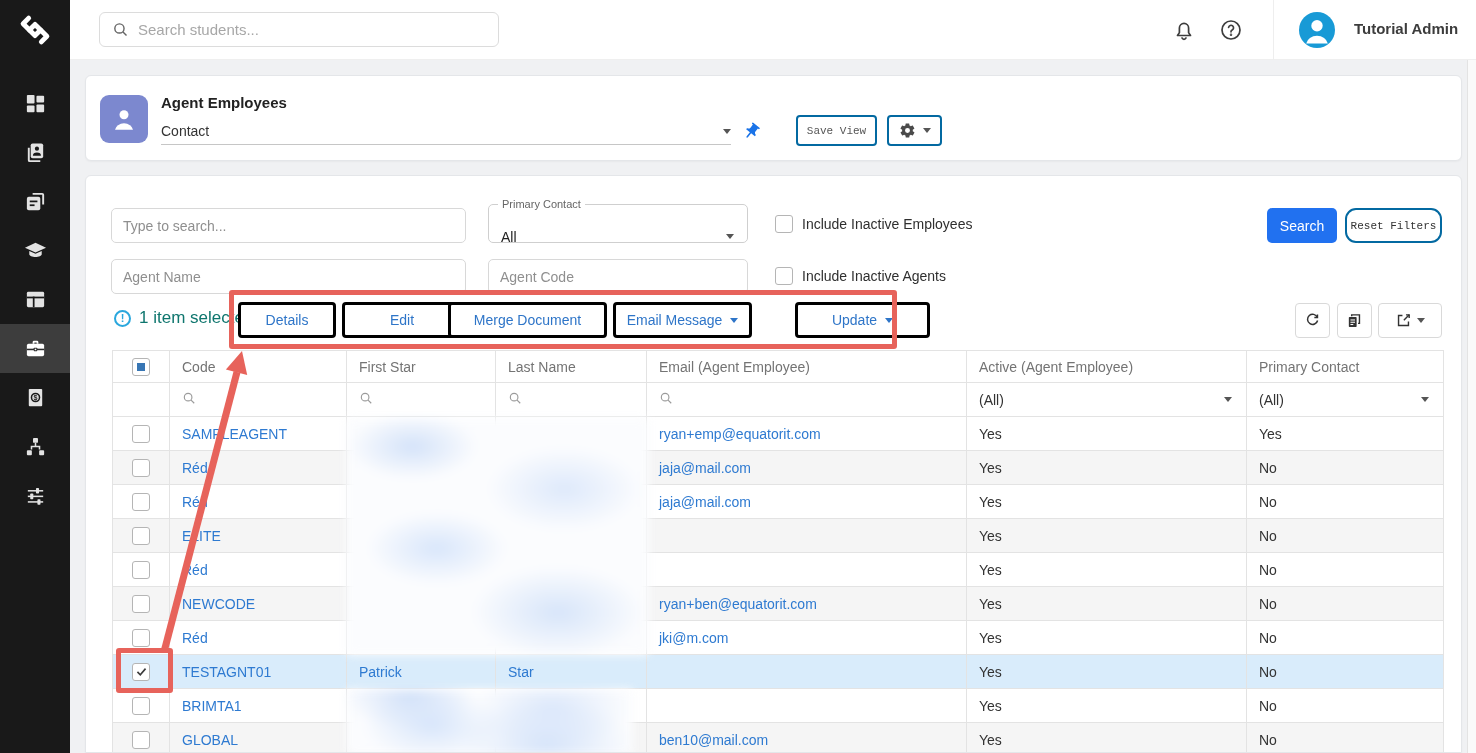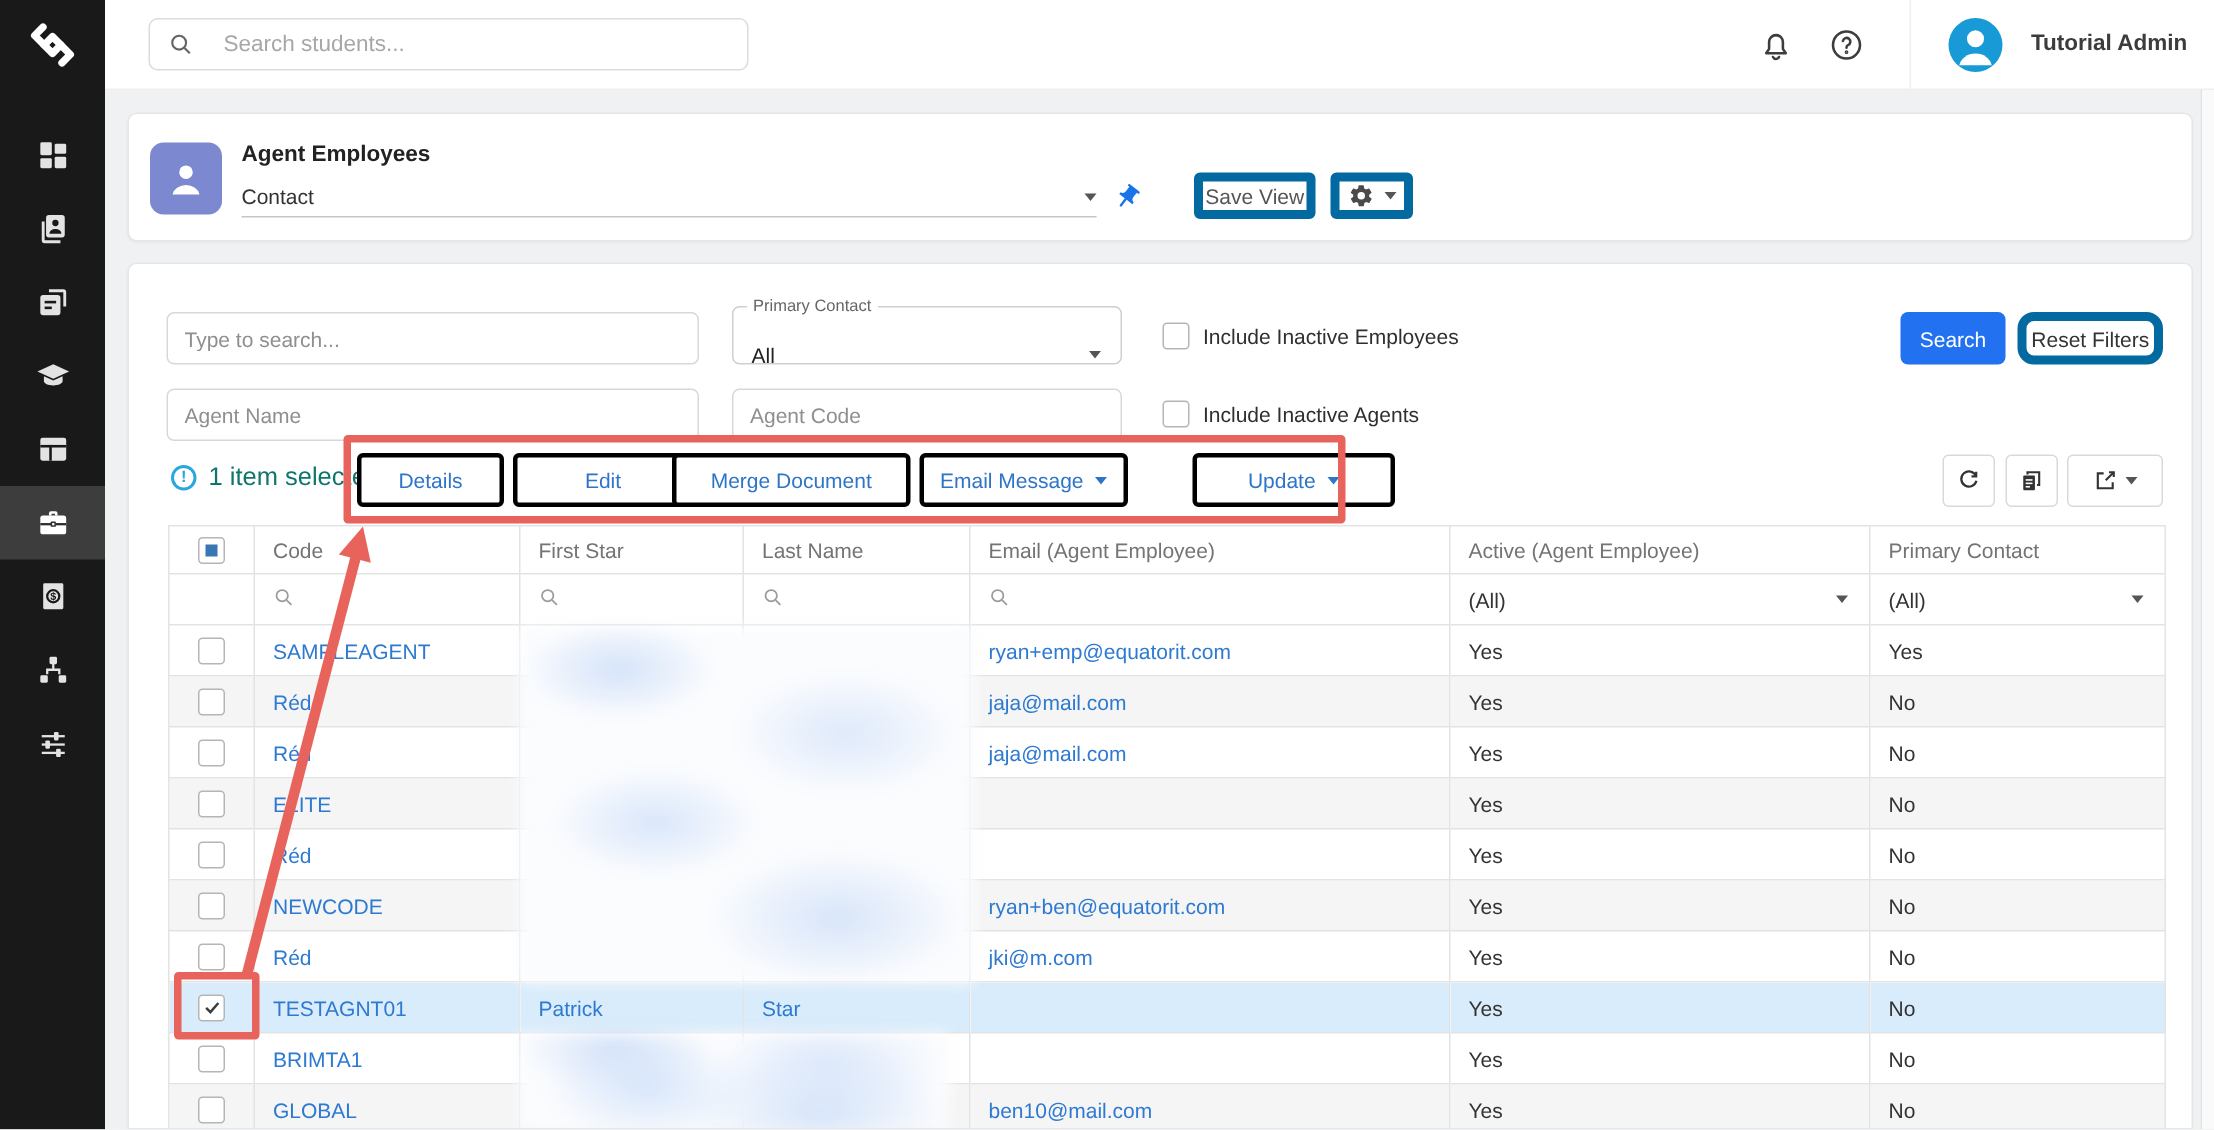--- a/index.html
+++ b/index.html
@@ -9,21 +9,21 @@
   
   .sidebar { position:absolute; left:0; top:0; width:70px; height:753px; background:#191919; z-index:10; }
   .logo { height:60px; display:flex; align-items:center; justify-content:center; }
   .nav { position:absolute; top:79px; left:0; width:70px; }
   .nav-item { width:70px; height:49px; display:flex; align-items:center; justify-content:center; cursor:pointer; }
   .nav-item.active { background:#3d3d3d; }
   .nav-item svg { width:23px; height:23px; }
 
   
   .topbar { position:absolute; left:70px; top:0; width:1406px; height:60px; background:#fff; border-bottom:1px solid #efefef; z-index:5; }
-  .search-box { position:absolute; left:29px; top:12px; width:400px; height:35px; border:1px solid #dcdcdc; border-radius:6px; background:#fff; display:flex; align-items:center; padding:0 12px; gap:20px; }
+  .search-box { position:absolute; left:29px; top:12px; width:400px; height:35px; border:1px solid #dcdcdc; border-radius:6px; background:#fff; display:flex; align-items:center; padding:0 12px; gap:9px; }
   .search-box input { border:none; outline:none; flex:1; font:15px "Liberation Sans", sans-serif; color:#444; background:transparent; }
   .search-box input::placeholder { color:#a7a7a7; }
   .tb-icon { position:absolute; top:18px; width:24px; height:24px; cursor:pointer; }
   .tb-bell { left:1102px; }
   .tb-help { left:1149px; }
   .tb-divider { position:absolute; left:1203px; top:0; width:1px; height:60px; background:#eeeeee; }
   .tb-avatar { position:absolute; left:1229px; top:12px; width:36px; height:36px; border-radius:50%; background:#189ad6; overflow:hidden; cursor:pointer; }
   .tb-user { position:absolute; left:1284px; top:20px; font-size:15px; font-weight:600; color:#3c3c3c; }
 
   
@@ -31,21 +31,21 @@
   .header-card { left:85px; top:75px; width:1377px; height:86px; }
   .main-card  { left:85px; top:175px; width:1377px; height:578px; border-radius:6px 6px 0 0; overflow:hidden; }
 
   
   .hc-avatar { position:absolute; left:14px; top:19px; width:48px; height:48px; border-radius:9px; background:#7c88cf; display:flex; align-items:center; justify-content:center; }
   .hc-title { position:absolute; left:75px; top:18px; font-size:15px; font-weight:700; color:#222; }
   .view-select { position:absolute; left:75px; top:42px; width:570px; height:27px; border-bottom:1px solid #c6c6c6; display:flex; align-items:center; justify-content:space-between; cursor:pointer; }
   .view-select .val { font-size:14px; color:#333; }
   .caret { width:0; height:0; border-left:4px solid transparent; border-right:4px solid transparent; border-top:5px solid #555; display:inline-block; }
   .pin-btn { position:absolute; left:652px; top:42px; width:26px; height:26px; display:flex; align-items:center; justify-content:center; cursor:pointer; }
-  .btn { display:flex; align-items:center; justify-content:center; border:6px solid #0369a1; border-radius:4px; background:#fff; color:#555; font-size:14px; cursor:pointer; }
+  .btn { display:flex; align-items:center; justify-content:center; border:2px solid #0369a1; border-radius:4px; background:#fff; color:#555; font-size:11px; cursor:pointer;font-family:Liberation Mono, monospace; }
   .save-view { position:absolute; left:710px; top:39px; width:81px; height:31px; }
   .gear-btn { position:absolute; left:801px; top:39px; width:55px; height:31px; gap:7px; }
 
   
   .f-input { position:absolute; height:35px; border:1px solid #d8d8d8; border-radius:5px; padding:0 11px; font:14px "Liberation Sans", sans-serif; color:#333; outline:none; background:#fff; }
   .f-input::placeholder { color:#8f8f8f; }
   .in-search { left:25px; top:32px; width:355px; }
   .in-agent-name { left:25px; top:83px; width:355px; }
   .in-agent-code { left:402px; top:83px; width:260px; }
   .f-fieldset { position:absolute; left:402px; top:22px; width:260px; height:45px; border:1px solid #cfcfcf; border-radius:5px; cursor:pointer; }

